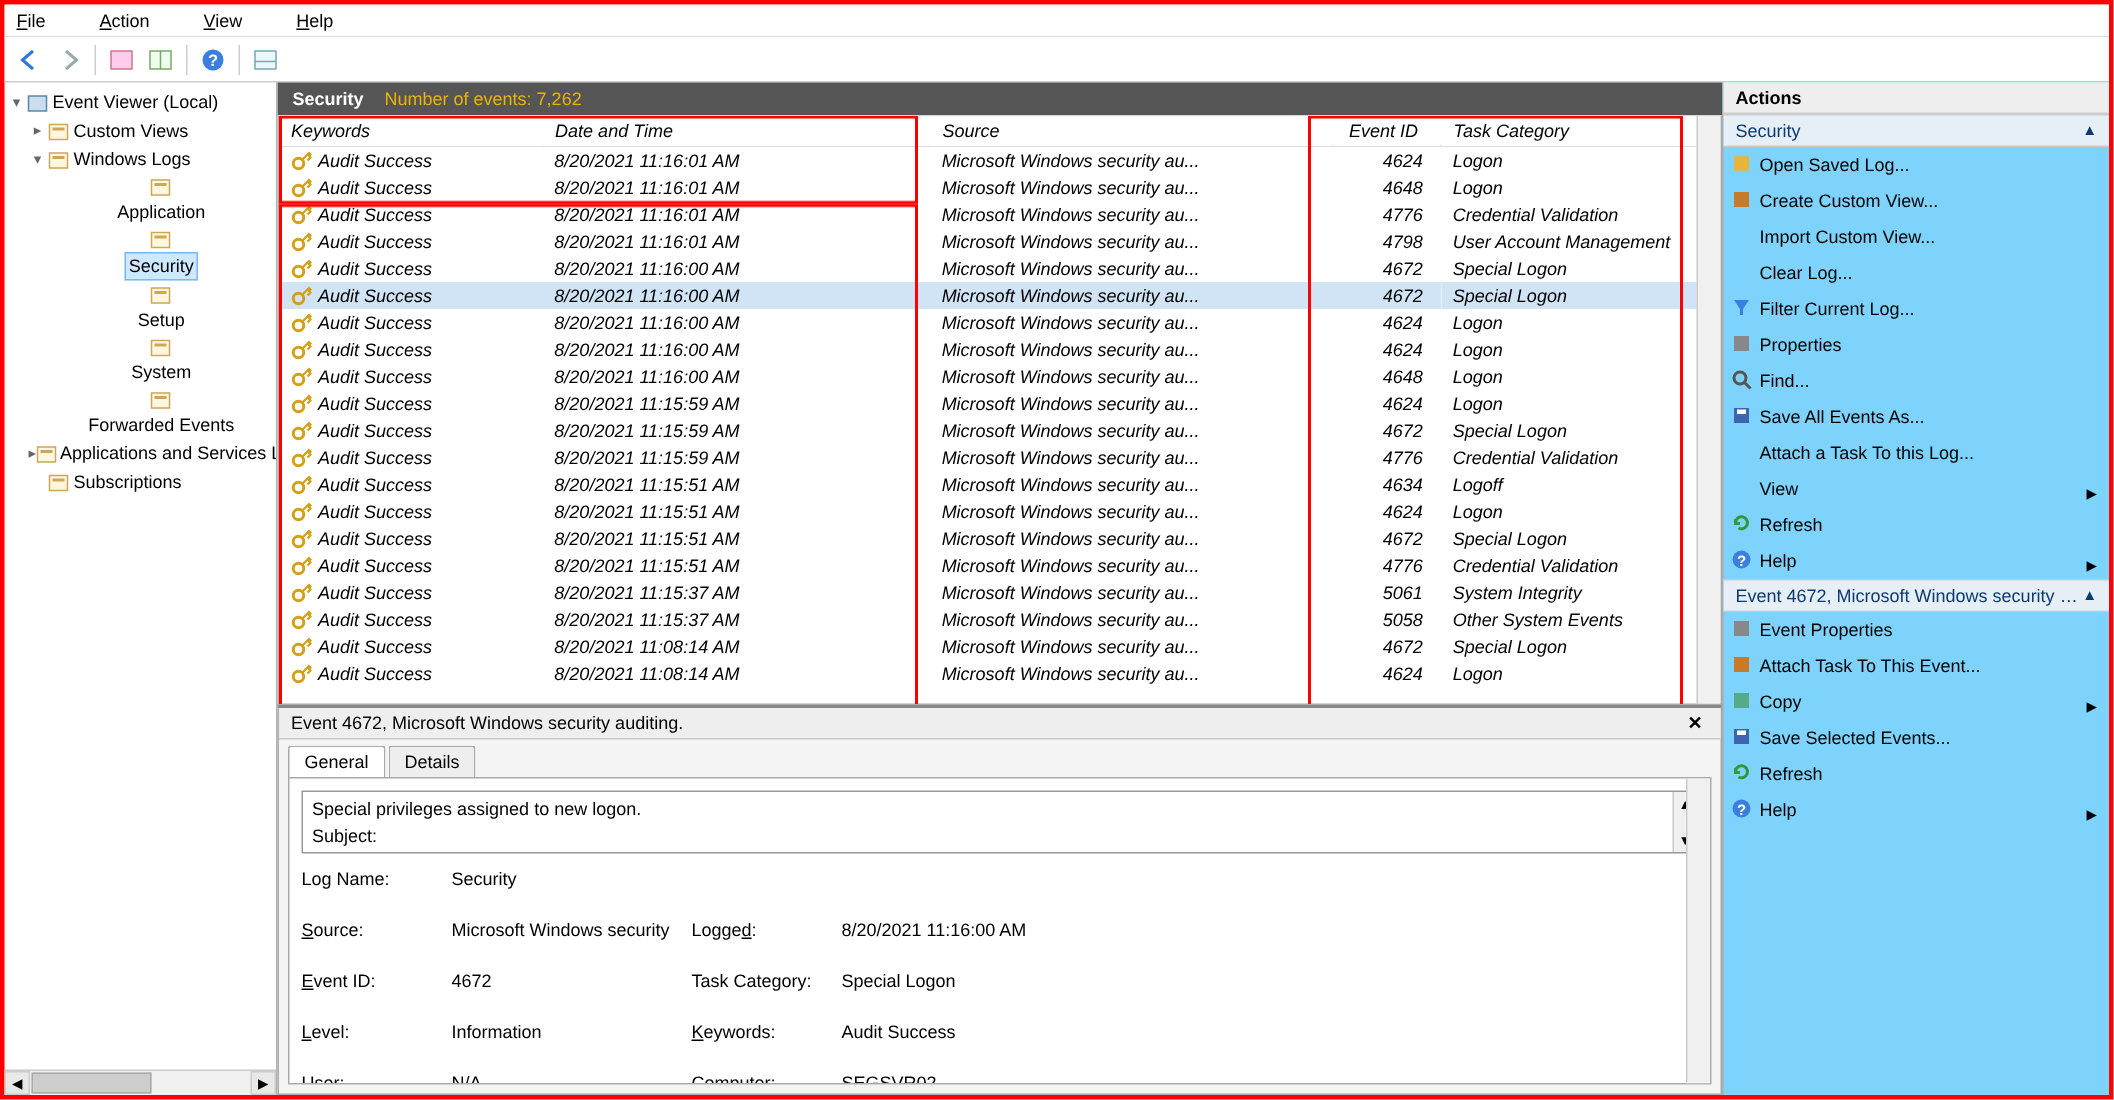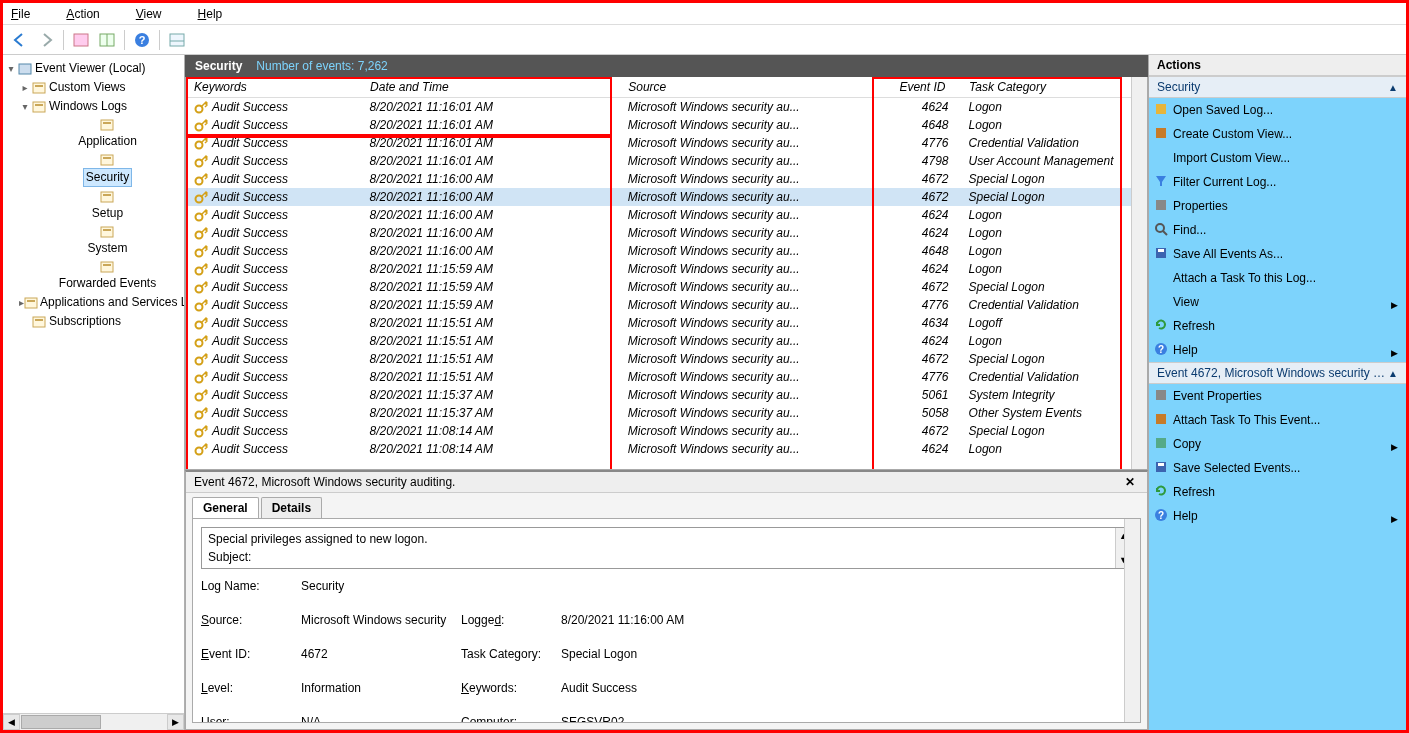--- a/index.html
+++ b/index.html
@@ -81,21 +81,21 @@
 }
 .center-header {
   background: #555;
   color: #fff;
   padding: 4px 10px;
   font-size: 12px;
   display: flex;
   align-items: center;
 }
 .center-header .ct { font-weight: 600; margin-right: 14px; }
-.center-header .sub { color: #7dd3fc; }
+.center-header .sub { color: #eab308; }
 .grid-wrap {
   flex: 1;
   overflow: hidden;
   position: relative;
   background: #fff;
   border: 1px solid #aaa;
   border-top: none;
   font-style: italic;
 }
 .grid {
@@ -150,21 +150,20 @@
   padding: 4px 6px 0 6px;
 }
 .tab {
   padding: 3px 10px;
   border: 1px solid #aaa;
   border-bottom: none;
   background: #fff;
   margin-right: 2px;
   border-radius: 2px 2px 0 0;
   font-size: 12px;
-  font-weight: bold;
 }
 .tab.inactive { background: #eee; }
 .detail-body {
   flex: 1;
   background: #fff;
   border: 1px solid #aaa;
   margin: 0 6px 6px 6px;
   padding: 8px;
   overflow: hidden;
   position: relative;
@@ -718,20 +717,24 @@
               <rect x="2" y="2" width="10" height="10" fill="#c77b28"></rect>
             </svg>
           </span>
           <span>Create Custom View...</span>
         </div>
         <div class="action-item">
           <span class="aico"></span>
           <span>Import Custom View...</span>
         </div>
         <div class="action-item">
+          <span class="aico"></span>
+          <span>Clear Log...</span>
+        </div>
+        <div class="action-item">
           <span class="aico">
             <svg width="14" height="14">
               <path d="M2 2 L12 2 L8 8 L8 12 L6 12 L6 8 Z" fill="#3a7fe0"></path>
             </svg>
           </span>
           <span>Filter Current Log...</span>
         </div>
         <div class="action-item">
           <span class="aico">
             <svg width="14" height="14">

